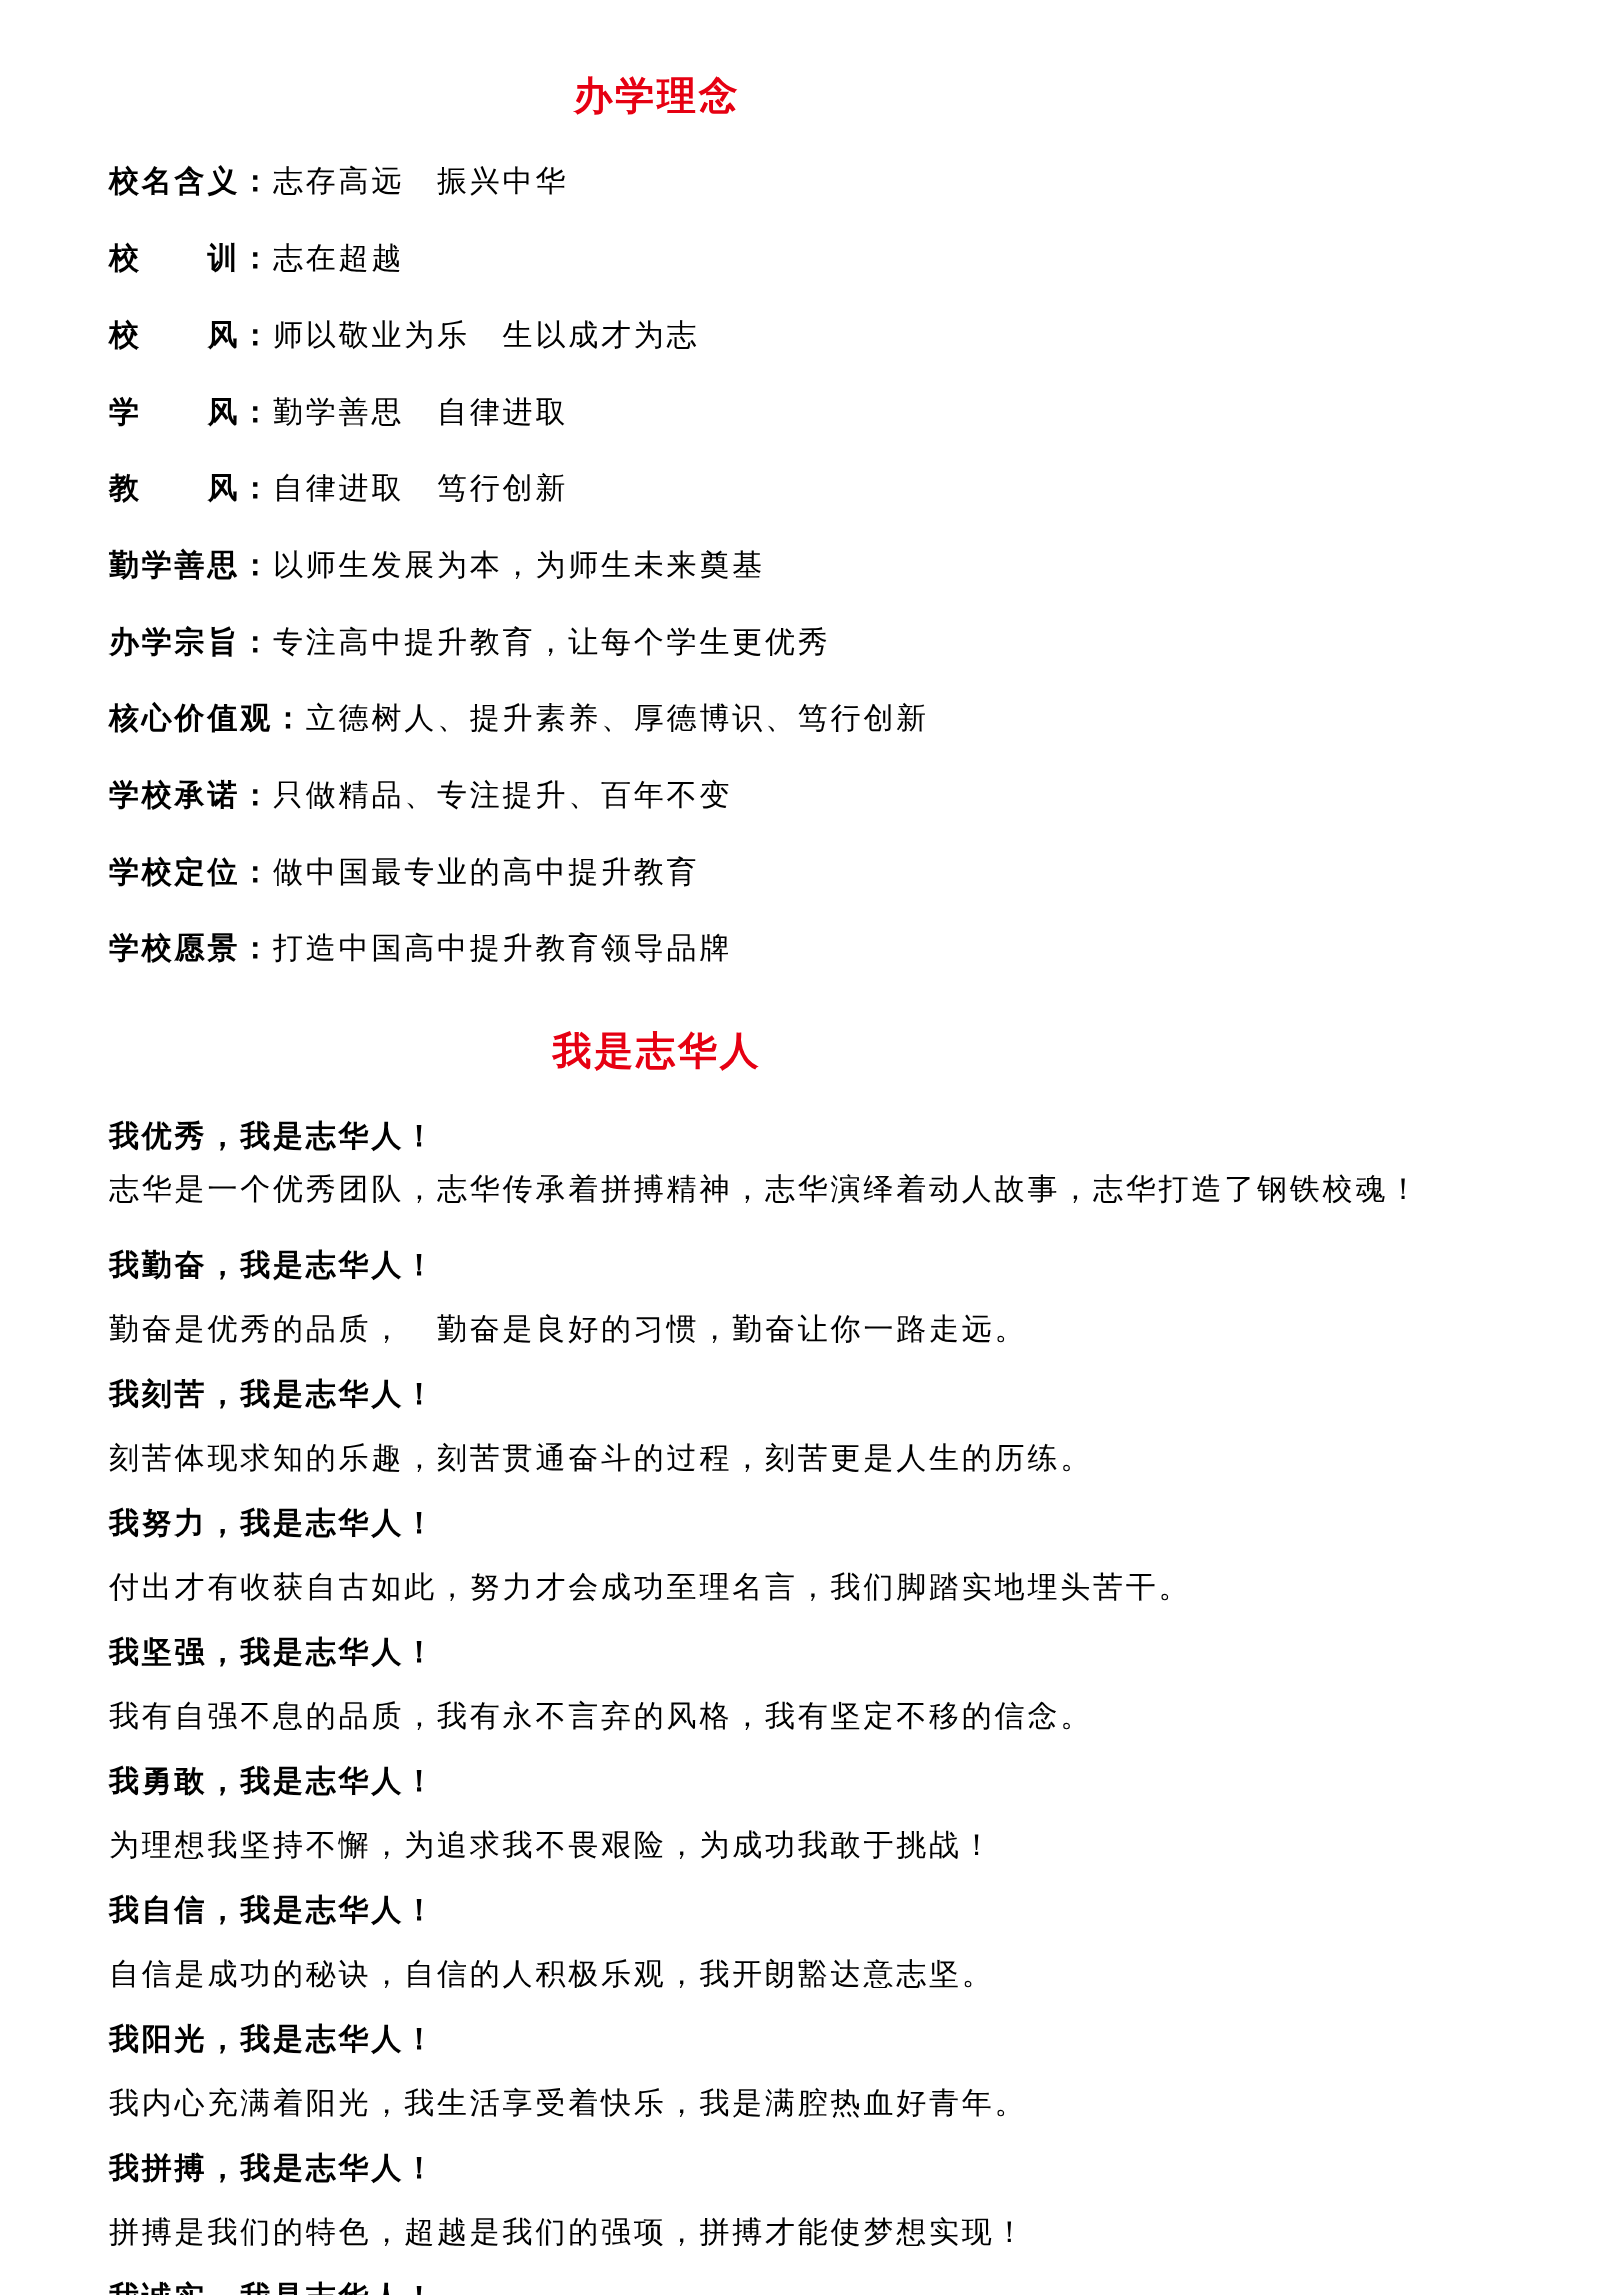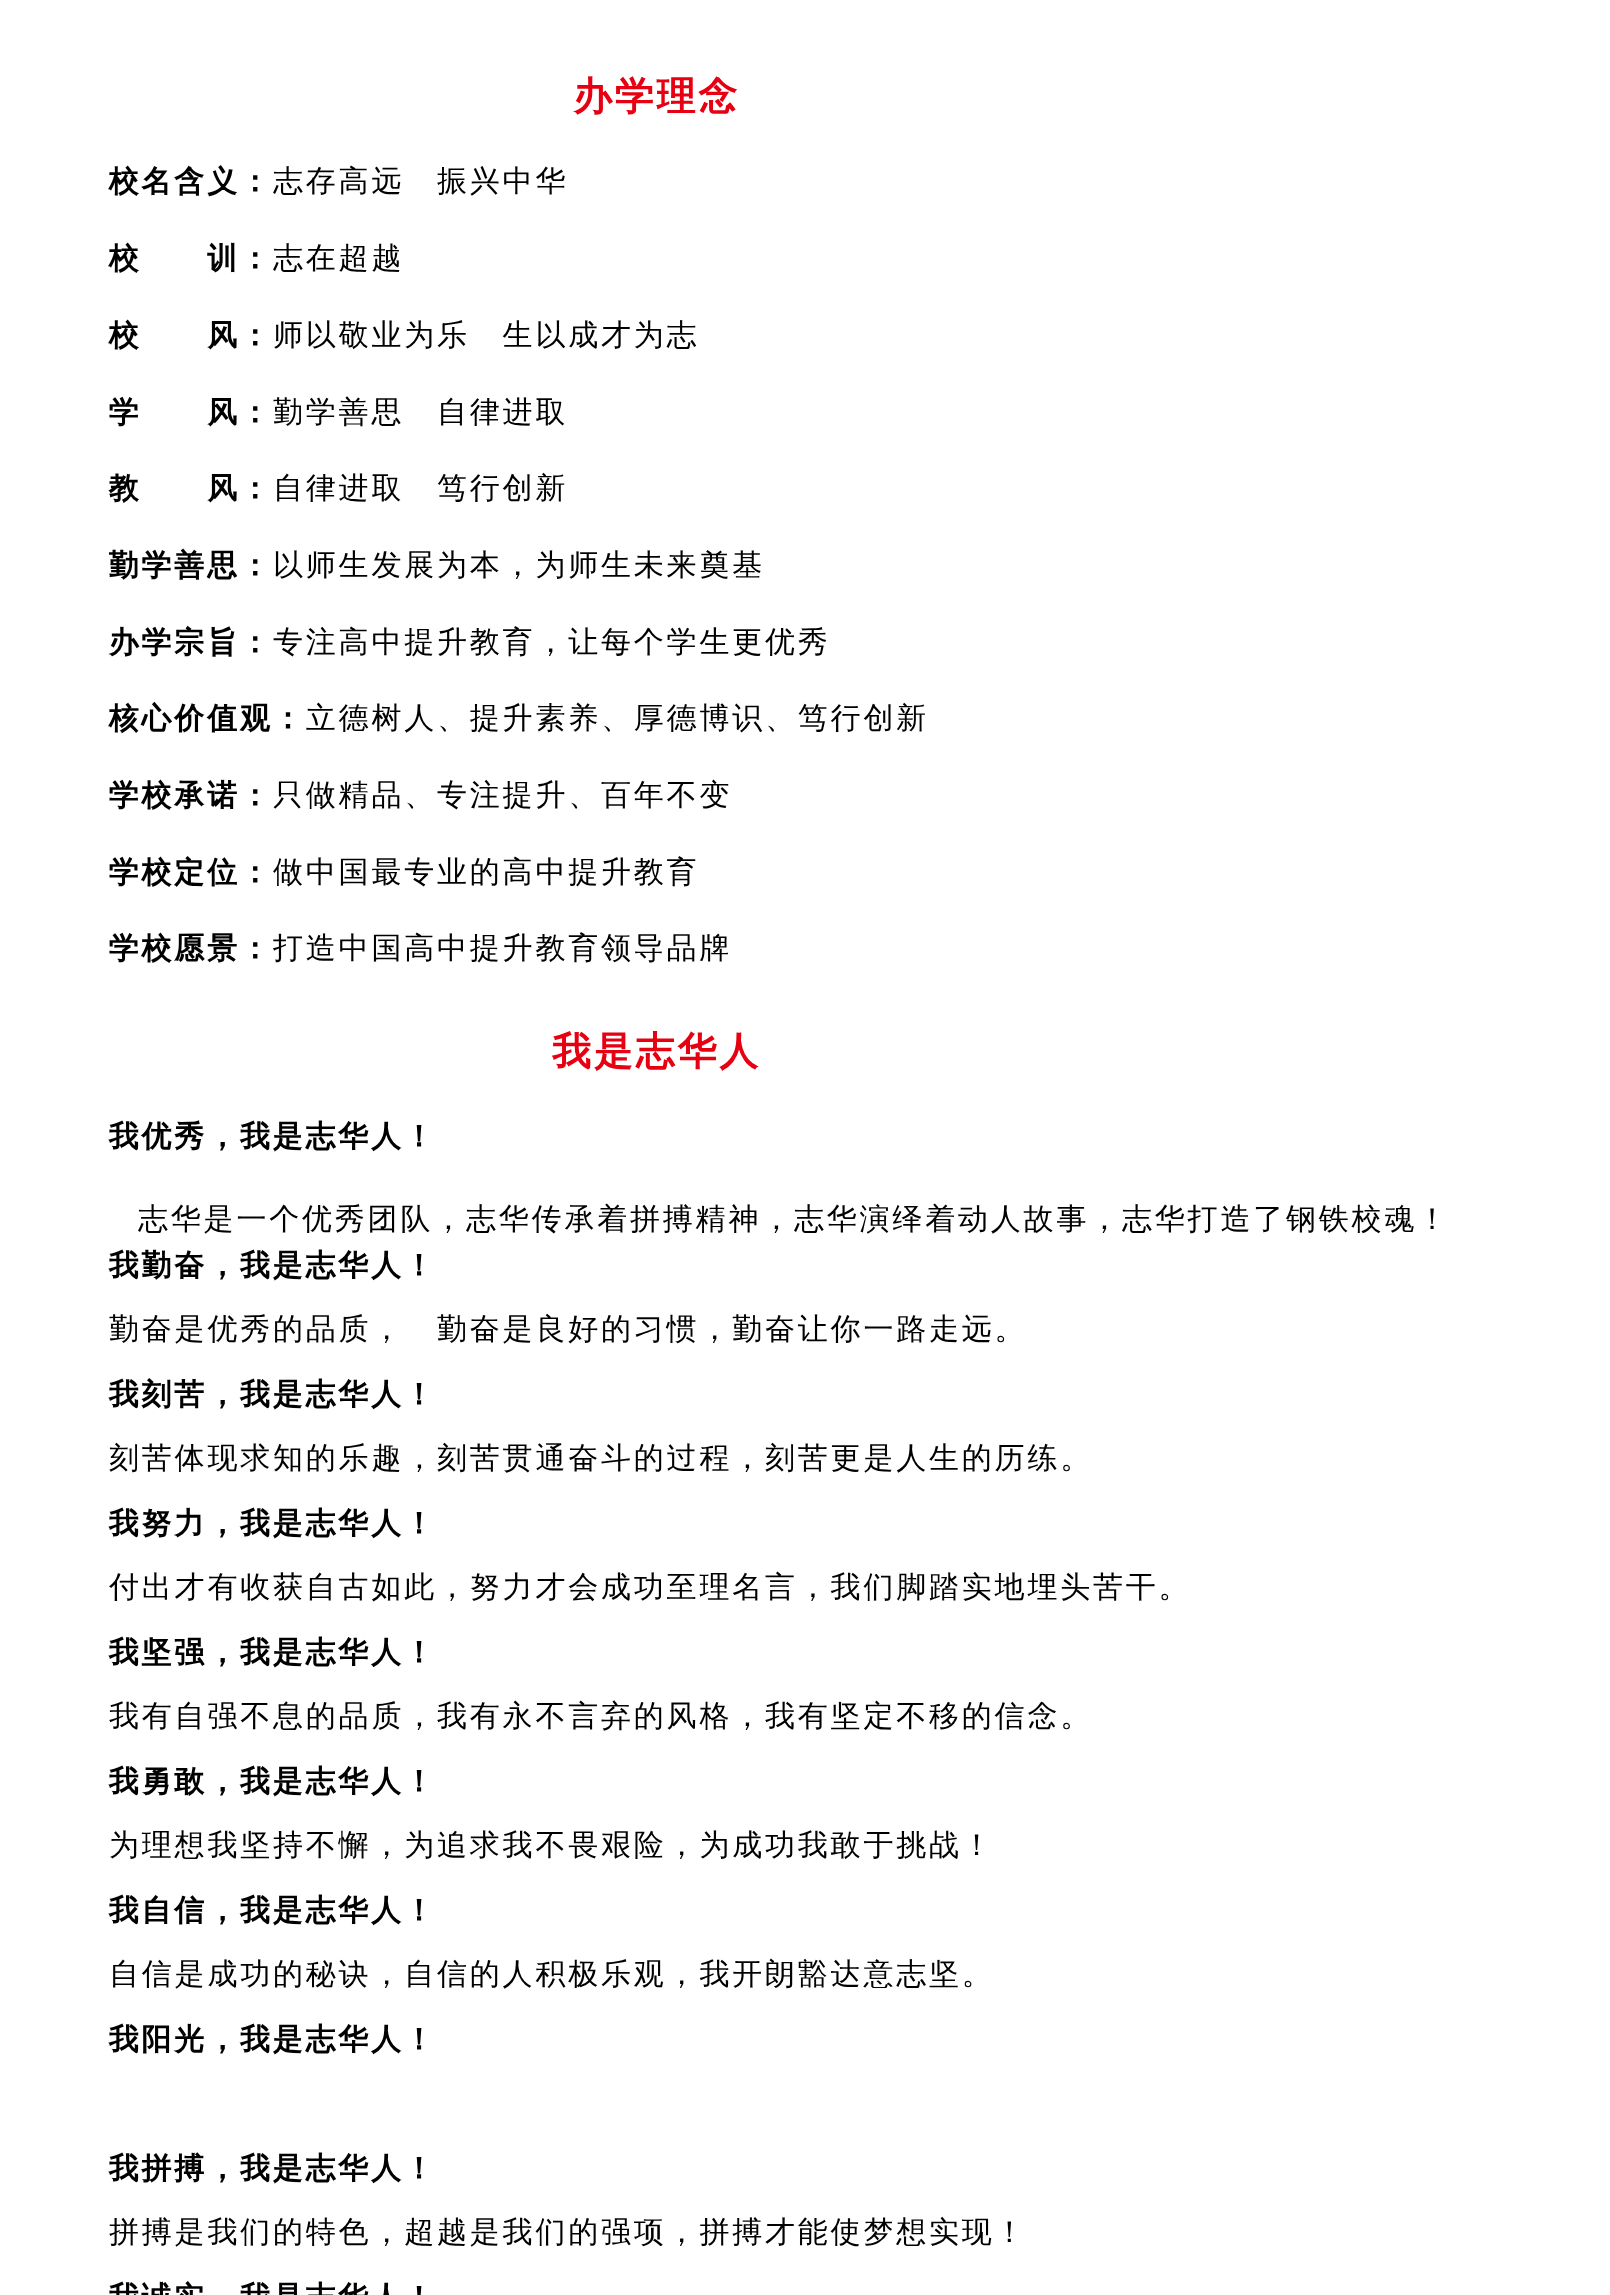--- a/index.html
+++ b/index.html
@@ -65,32 +65,33 @@
   <div class="line" style="top:550px;"><span class="label">勤学善思：</span><span class="body-text">以师生发展为本，为师生未来奠基</span></div>
   <div class="line" style="top:627px;"><span class="label">办学宗旨：</span><span class="body-text">专注高中提升教育，让每个学生更优秀</span></div>
   <div class="line" style="top:703px;"><span class="label">核心价值观：</span><span class="body-text">立德树人、提升素养、厚德博识、笃行创新</span></div>
   <div class="line" style="top:780px;"><span class="label">学校承诺：</span><span class="body-text">只做精品、专注提升、百年不变</span></div>
   <div class="line" style="top:857px;"><span class="label">学校定位：</span><span class="body-text">做中国最专业的高中提升教育</span></div>
   <div class="line" style="top:933px;"><span class="label">学校愿景：</span><span class="body-text">打造中国高中提升教育领导品牌</span></div>
 
   <div class="section-title" style="top:1031px;">我是志华人</div>
 
   <div class="line heading" style="top:1121px;">我优秀，我是志华人！</div>
-  <div class="line body-text" style="top:1204px;margin-left:29px;">志华是一个优秀团队，志华传承着拼搏精神，志华演绎着动人故事，志华打造了钢铁校魂！</div>
+  <div class="line body-text" style="top:1174px;">志华是一个优秀团队，志华传承着拼搏精神，志华演绎着动人故事，志华打造了钢铁校魂！</div>
   <div class="line heading" style="top:1250px;">我勤奋，我是志华人！</div>
   <div class="line body-text" style="top:1314px;">勤奋是优秀的品质，　勤奋是良好的习惯，勤奋让你一路走远。</div>
   <div class="line heading" style="top:1379px;">我刻苦，我是志华人！</div>
   <div class="line body-text" style="top:1443px;">刻苦体现求知的乐趣，刻苦贯通奋斗的过程，刻苦更是人生的历练。</div>
   <div class="line heading" style="top:1508px;">我努力，我是志华人！</div>
   <div class="line body-text" style="top:1572px;">付出才有收获自古如此，努力才会成功至理名言，我们脚踏实地埋头苦干。</div>
   <div class="line heading" style="top:1637px;">我坚强，我是志华人！</div>
   <div class="line body-text" style="top:1701px;">我有自强不息的品质，我有永不言弃的风格，我有坚定不移的信念。</div>
   <div class="line heading" style="top:1766px;">我勇敢，我是志华人！</div>
   <div class="line body-text" style="top:1830px;">为理想我坚持不懈，为追求我不畏艰险，为成功我敢于挑战！</div>
   <div class="line heading" style="top:1895px;">我自信，我是志华人！</div>
   <div class="line body-text" style="top:1959px;">自信是成功的秘诀，自信的人积极乐观，我开朗豁达意志坚。</div>
   <div class="line heading" style="top:2024px;">我阳光，我是志华人！</div>
+  <div class="line body-text" style="top:2088px;">我内心充满着阳光，我生活享受着快乐，我是满腔热血好青年。</div>
   <div class="line heading" style="top:2153px;">我拼搏，我是志华人！</div>
   <div class="line body-text" style="top:2217px;">拼搏是我们的特色，超越是我们的强项，拼搏才能使梦想实现！</div>
   <div class="line heading" style="top:2282px;">我诚实，我是志华人！</div>
 
 </div>
 
 
 </body></html>

